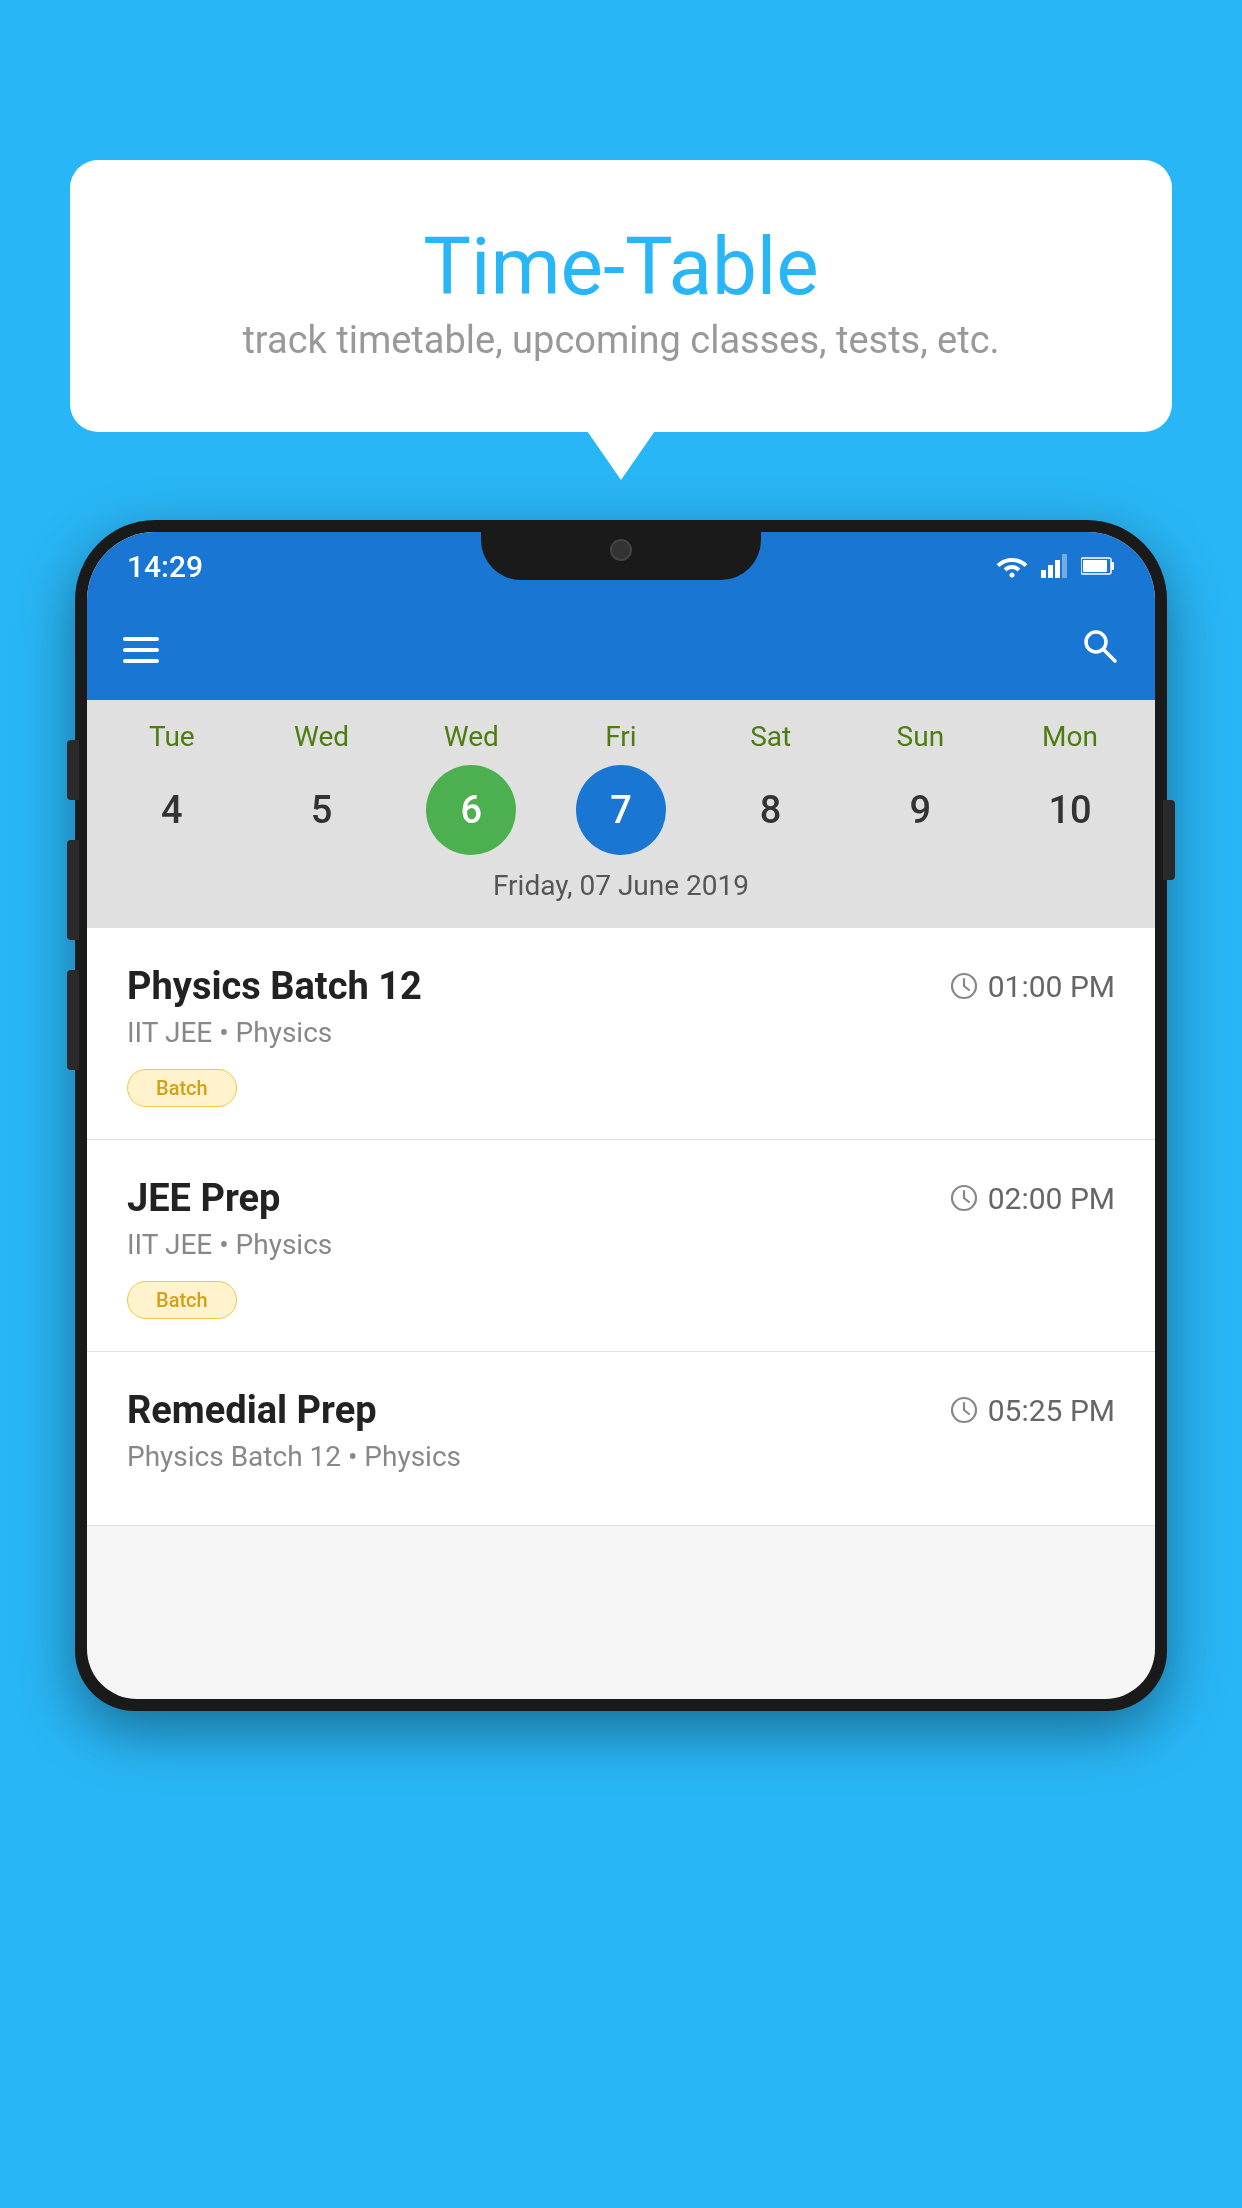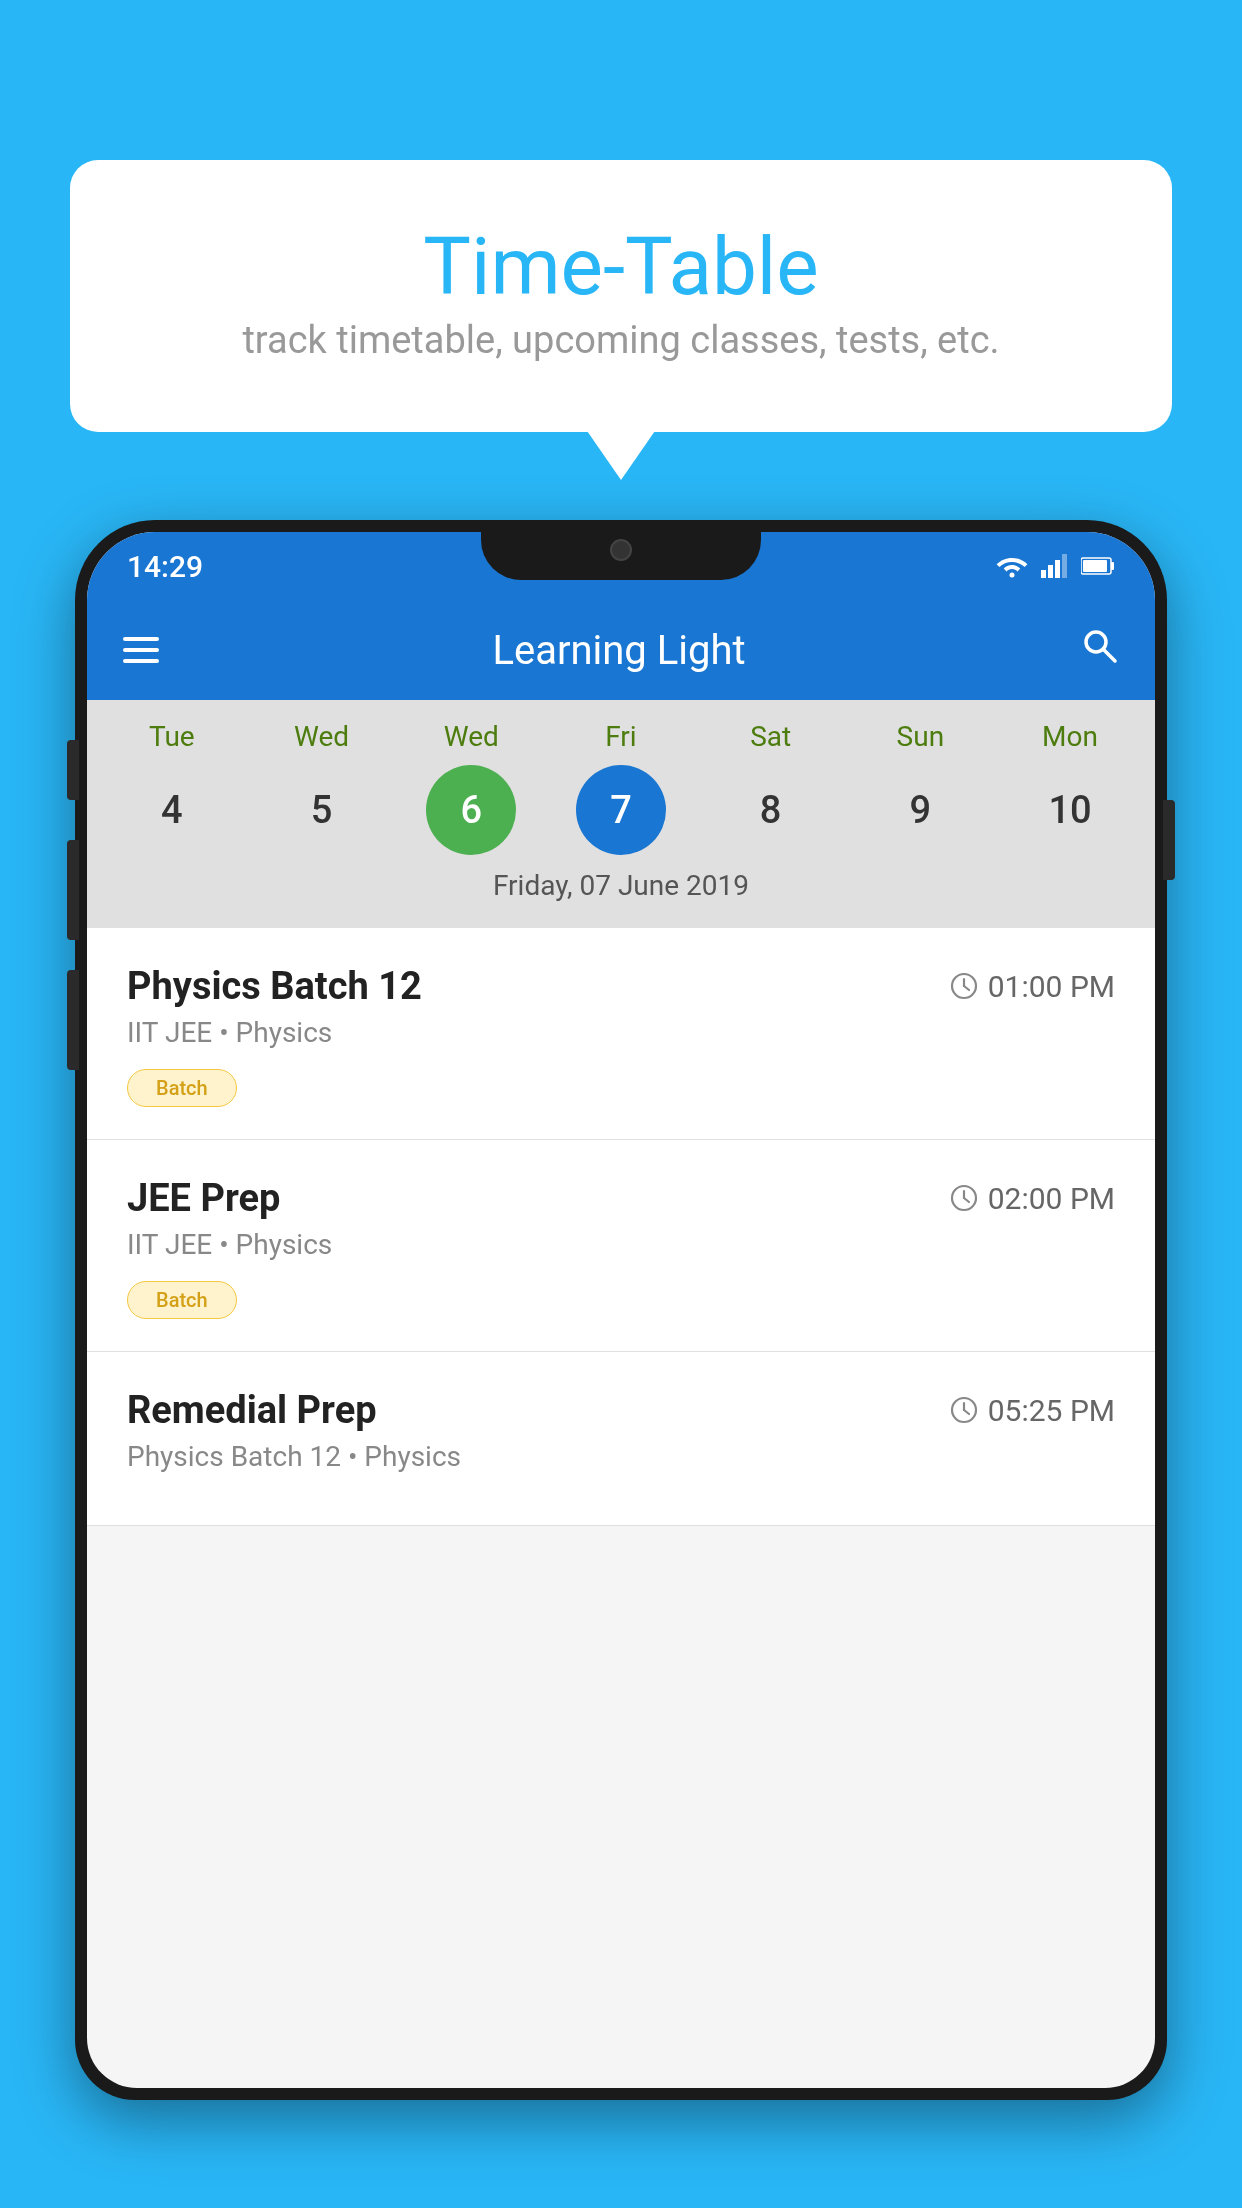--- a/index.html
+++ b/index.html
@@ -64,21 +64,21 @@
       right: 75px;
       bottom: 0;
     }
 
     .phone-frame {
       background: #1a1a1a;
       border-radius: 80px 80px 60px 60px;
       padding: 0;
       position: relative;
       width: 100%;
-      height: 1580px;
+      height: 1191px;
       box-shadow: 0 20px 60px rgba(0,0,0,0.4);
     }
 
     
     .phone-notch {
       position: absolute;
       top: 0;
       left: 50%;
       transform: translateX(-50%);
       width: 280px;
@@ -375,21 +375,20 @@
           </svg>
         </div>
       </div>
 
       <div class="app-toolbar">
         <div class="toolbar-menu-icon">
           <div class="hamburger-line"></div>
           <div class="hamburger-line"></div>
           <div class="hamburger-line"></div>
         </div>
-        <span class="toolbar-title">Learning Light</span>
         <span class="toolbar-search-icon">
           <svg width="40" height="40" viewBox="0 0 40 40" fill="none" xmlns="http://www.w3.org/2000/svg">
             <circle cx="17" cy="17" r="10" stroke="white" stroke-width="3.5" fill="none"></circle>
             <line x1="24" y1="24" x2="36" y2="36" stroke="white" stroke-width="3.5" stroke-linecap="round"></line>
           </svg>
         </span>
       </div>
 
       <div class="calendar-strip">
         <div class="day-headers" id="day-headers">

